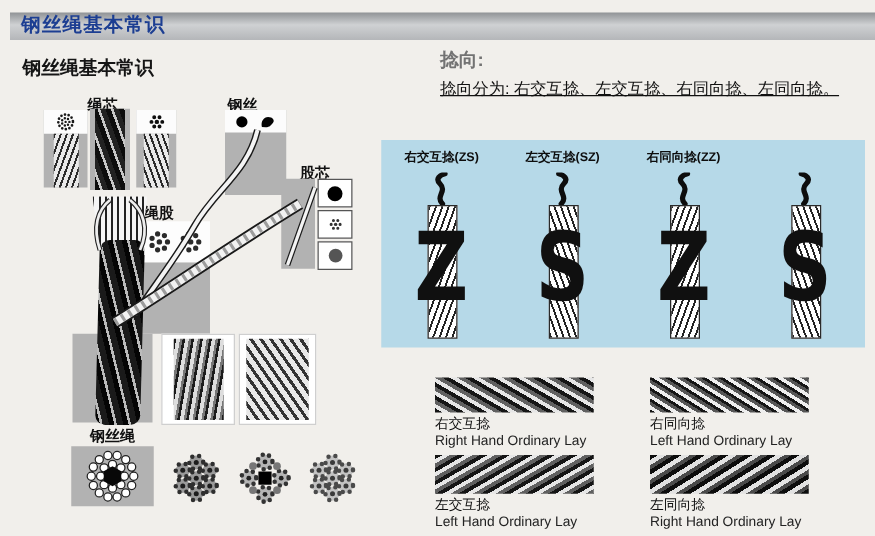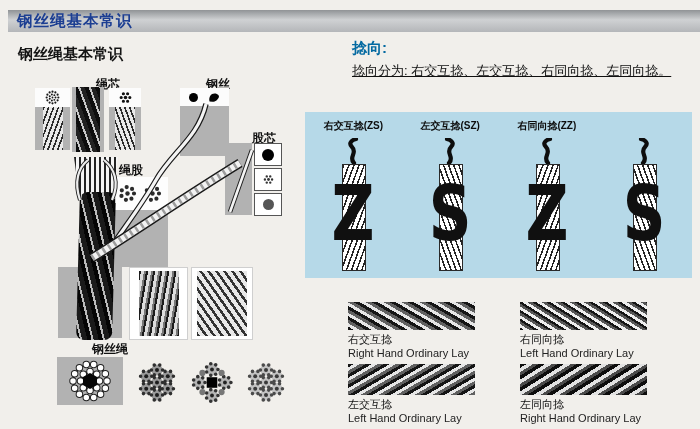--- a/index.html
+++ b/index.html
@@ -7,41 +7,41 @@
   #page{position:relative;width:700px;height:429px;background:#f1efeb;overflow:hidden;}
 
   
   .hdr-bar{position:absolute;left:8px;top:10px;right:0;height:22px;
     background:linear-gradient(180deg,#909396 0%,#cfd1d3 45%,#b4b6b9 100%);}
   .hdr-title{font-size:15.5px;font-weight:bold;color:#1c3e92;line-height:22px;
     padding-left:9px;letter-spacing:1px;}
 
   
   .sec-heading{position:absolute;left:18px;top:45px;font-size:15px;font-weight:bold;color:#151515;}
-  .dlabel{position:absolute;font-size:12px;font-weight:bold;color:#111;text-align:right;}
+  .dlabel{position:absolute;font-size:12px;font-weight:bold;color:#111;text-align:left;}
 
   .panel{position:absolute;z-index:1;}
   .gray{background:#b2b2b2;}
   .white-top{background:#fcfcfc;display:flex;align-items:center;justify-content:center;gap:4px;}
   .rope-slot{margin:0 auto;}
 
   .tex-stripe-a{background:repeating-linear-gradient(110deg,#2b2b2b 0 1.6px,#e9e9e9 1.6px 4.6px);}
   .tex-stripe-b{background:repeating-linear-gradient(70deg,#2b2b2b 0 1.6px,#e9e9e9 1.6px 4.6px);}
   .tex-rope-dark{background:repeating-linear-gradient(70deg,#0d0d0d 0 4px,#c8c8c8 4px 6px,#222 6px 10px);}
   .tex-rope-main{background:repeating-linear-gradient(75deg,#050505 0 4px,#bbb 4px 6px,#1a1a1a 6px 11px);}
   .tex-rope-mid{background:repeating-linear-gradient(100deg,#1c1c1c 0 2px,#ddd 2px 5px,#777 5px 7px);}
   .tex-diag{background:repeating-linear-gradient(55deg,#333 0 2.5px,#e8e8e8 2.5px 6.5px);}
   .tex-splay{background:repeating-linear-gradient(90deg,#222 0 1.6px,#f5f5f5 1.6px 5px);}
 
   .dot{border-radius:50%;display:inline-block;}
 
   #strand-overlay{position:absolute;left:0;top:0;z-index:3;pointer-events:none;}
 
   
-  .lay-heading{position:absolute;left:352px;top:39px;font-size:15px;font-weight:bold;color:#0369a1;}
+  .lay-heading{position:absolute;left:352px;top:39px;font-size:15px;font-weight:bold;color:#737373;}
   .lay-desc{position:absolute;left:352px;top:62px;font-size:13px;color:#101010;text-decoration:underline;}
   .lay-box{position:absolute;left:305px;top:112px;width:387px;height:166px;background:#b6d9e8;
     display:flex;z-index:1;}
   .lay-col{flex:1;position:relative;padding-top:7px;}
   .lay-col-label{text-align:center;font-size:10px;font-weight:bold;color:#0d0d0d;white-space:nowrap;}
   .lay-illu{position:absolute;left:0;right:0;top:26px;bottom:0;}
   .lay-bar{position:absolute;left:50%;margin-left:-11px;width:22px;top:26px;bottom:7px;
     background:#fff;border:1px solid #2a2a2a;}
   .hatch-a{background-image:repeating-linear-gradient(110deg,rgba(12,12,12,.9) 0 1.5px,transparent 1.5px 4.8px);}
   .hatch-b{background-image:repeating-linear-gradient(70deg,rgba(12,12,12,.9) 0 1.5px,transparent 1.5px 4.8px);}
@@ -67,21 +67,21 @@
 <div id="page">
 
   <div class="hdr-bar">
     <div class="hdr-title">钢丝绳基本常识</div>
   </div>
 
   <div class="sec-heading">钢丝绳基本常识</div>
 
   <div class="dlabel" style="left:70px;top:76px;width:50px;">绳芯</div>
   <div class="dlabel" style="left:182px;top:76px;width:48px;">钢丝</div>
-  <div class="dlabel" style="left:230px;top:130px;width:46px;">股芯</div>
+  <div class="dlabel" style="left:240px;top:130px;width:46px;">股芯</div>
   <div class="dlabel" style="left:115px;top:162px;width:28px;">绳股</div>
   <div class="dlabel" style="left:72px;top:341px;width:56px;">钢丝绳</div>
 
   <div class="panel gray" style="left:35px;top:88px;width:35px;height:62px;">
     <div class="white-top" style="height:19px;">
       <svg width="17" height="17" viewBox="-9 -9 18 18">
         <circle r="6.2" pathLength="12" fill="none" stroke="#1a1a1a" stroke-width="2.3" stroke-dasharray="0 1" stroke-linecap="round"></circle>
         <circle r="3.2" pathLength="7" fill="none" stroke="#1a1a1a" stroke-width="2.1" stroke-dasharray="0 1" stroke-linecap="round"></circle>
         <circle r="1" fill="#1a1a1a"></circle>
       </svg>

